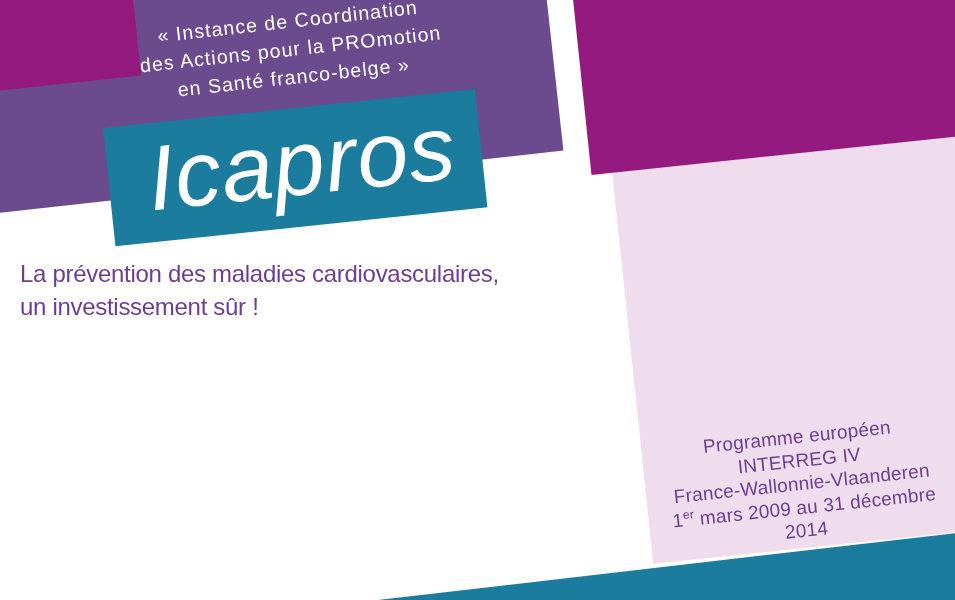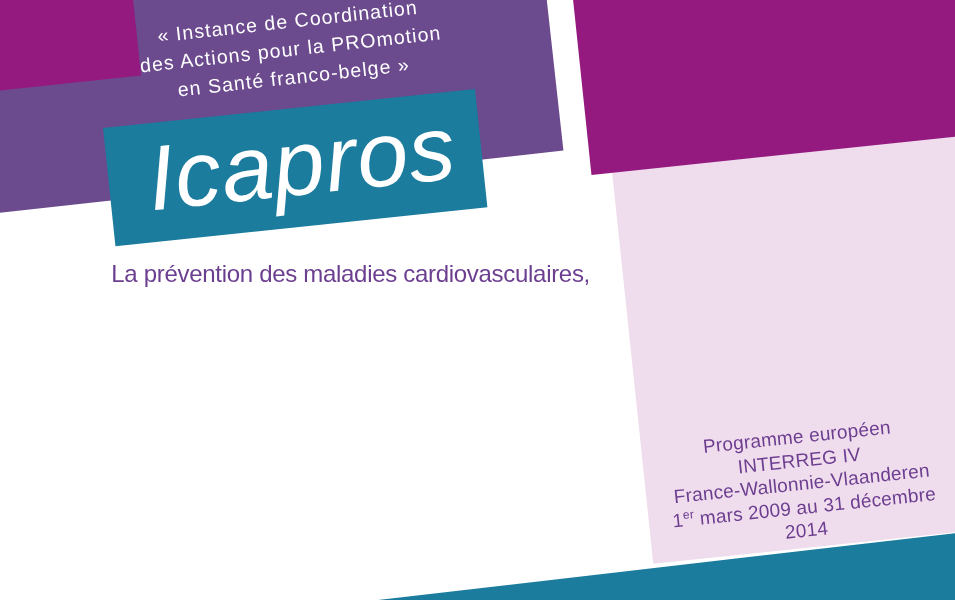--- a/index.html
+++ b/index.html
@@ -69,21 +69,21 @@
     display:flex;align-items:center;justify-content:center;
     padding-left:14px;box-sizing:border-box;
   }
   .logo-text{
     color:var(--white);font-size:92px;font-style:italic;font-weight:400;
     letter-spacing:1px;line-height:1;padding-bottom:10px;
   }
   
   .tagline{
     position:absolute;left:20px;top:258px;width:570px;
-    text-align:right;color:var(--ink);
+    text-align:left;color:var(--ink);
     font-size:24px;line-height:32.5px;letter-spacing:-0.3px;
     z-index:4;
   }
 </style>
 </head>
 <body>
 
 <div class="stage">
 
   <div class="purple-band">
@@ -108,15 +108,16 @@
   <div class="magenta-tr"></div>
 
   <div class="teal-band"></div>
 
   <div class="logo-box">
     <span class="logo-text">Icapros</span>
   </div>
 
   <div class="tagline">
     <div>La prévention des maladies cardiovasculaires,</div>
+    <div>un investissement sûr !</div>
   </div>
 
 </div>
 
 </body></html>

